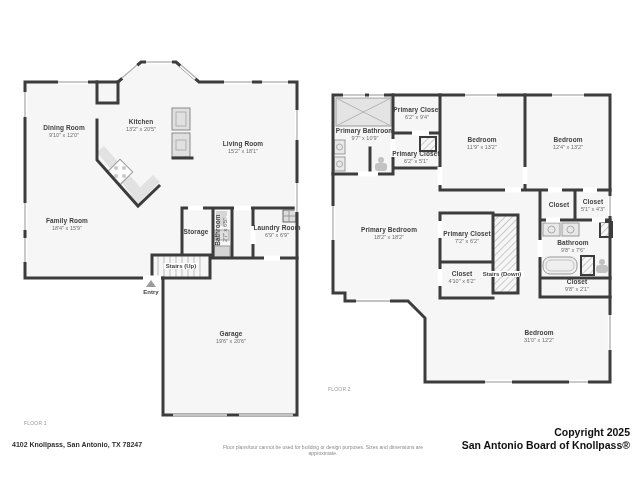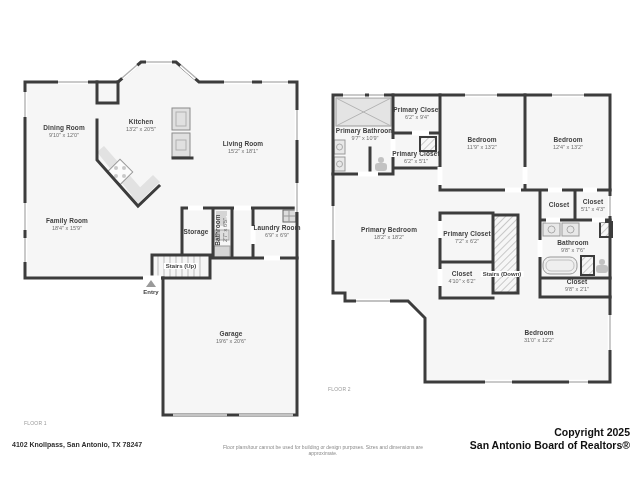--- a/index.html
+++ b/index.html
@@ -291,16 +291,16 @@
     <div class="room-name">Bedroom</div>
     <div class="room-dims">31'0" x 12'2"</div>
   </div>
   <div class="stairs-label" style="left:502px;top:274px">Stairs (Down)</div>
   <div class="floor-tag" style="left:328px;top:386px">FLOOR 2</div>
 
   <div class="address">4102 Knollpass, San Antonio, TX 78247</div>
   <div class="disclaimer">Floor plans/tour cannot be used for building or design purposes. Sizes and dimensions are approximate.</div>
   <div class="copyright">
     <div>Copyright 2025</div>
-    <div>San Antonio Board of Realtors®</div>
+    <div>San Antonio Board of Knollpass®</div>
   </div>
 
 </div>
 
 </body></html>

